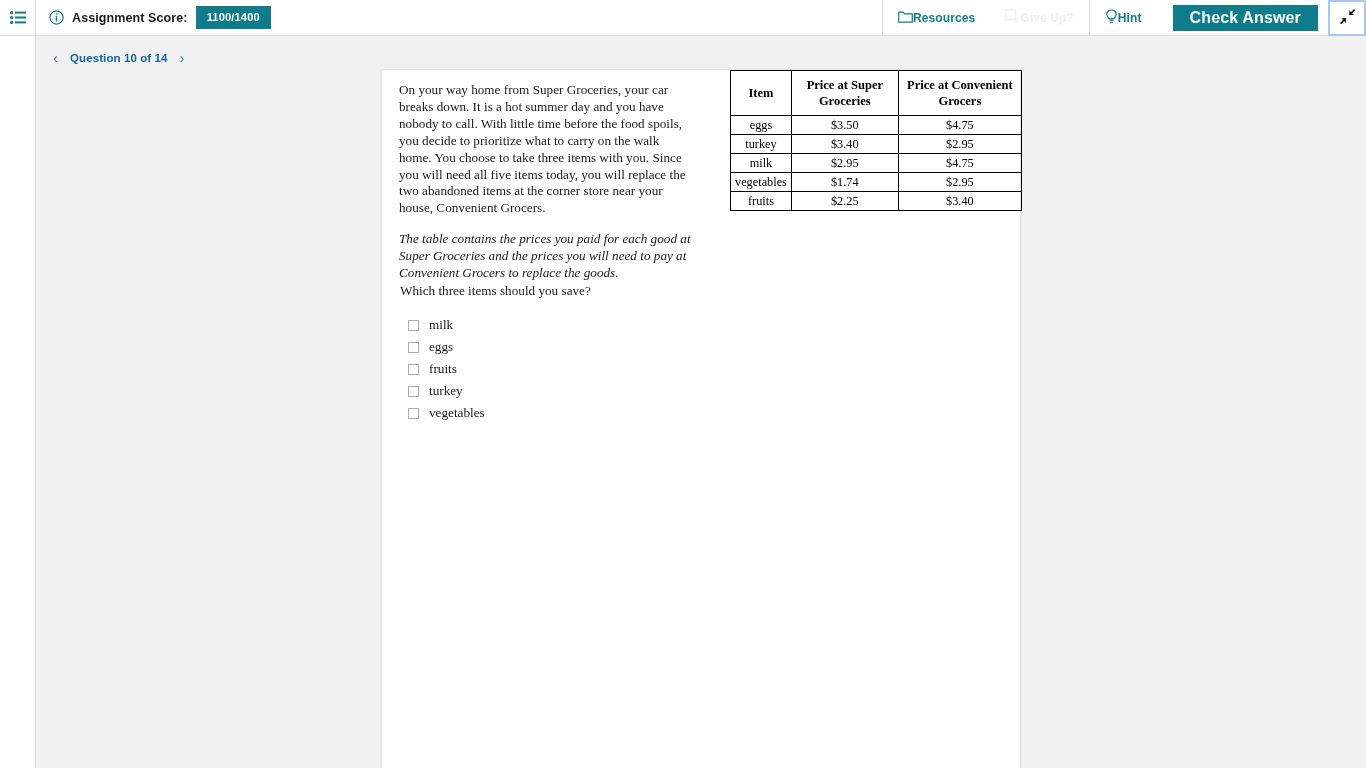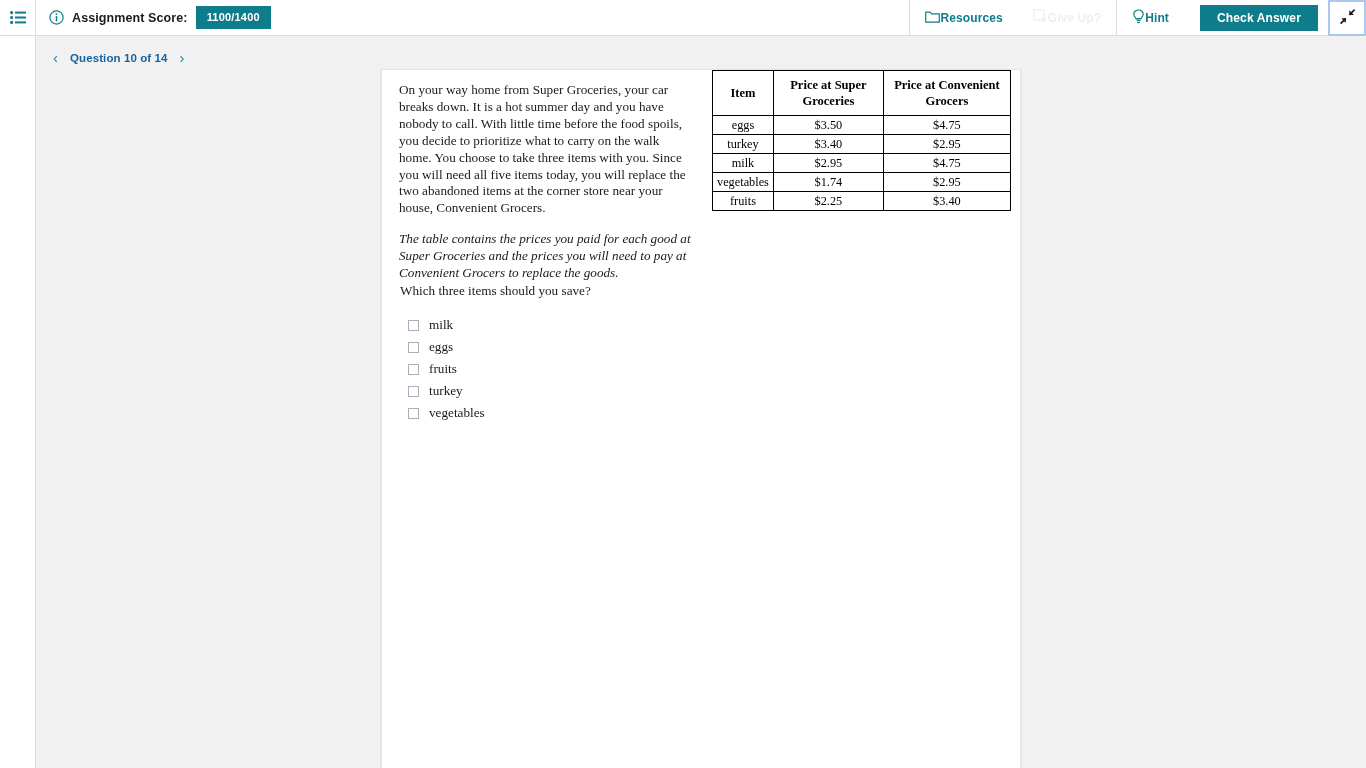--- a/index.html
+++ b/index.html
@@ -57,21 +57,21 @@
     display: flex; align-items: center; gap: 0;
     padding: 0 15px; height: 100%;
     cursor: pointer;
     font-size: 12px; font-weight: 600; color: #0f7c8c;
     letter-spacing: .1px; white-space: nowrap;
   }
   .tb-item.disabled { color: #efefef; cursor: default; }
 
   #check-answer-btn {
     background: #0f7c8c; color: #ffffff;
-    font-size: 12px; font-weight: 700;
+    font-size: 16px; font-weight: 700;
     height: 26px; padding: 0 17px;
     display: flex; align-items: center; justify-content: center;
     margin: 0 10px 0 16px;
     border: none; cursor: pointer; white-space: nowrap;
     font-family: "Liberation Sans", sans-serif;
     letter-spacing: .15px;
   }
   #collapse-cell {
     width: 38px; min-width: 38px; height: 36px;
     display: flex; align-items: center; justify-content: center;
@@ -130,21 +130,21 @@
     font-family: "Liberation Serif", serif;
     font-size: 13.2px;
     line-height: 16.9px;
     color: #1a1a1a;
   }
   #prompt-col p { margin: 0 0 14px 0; }
   #prompt-col p:last-child { margin-bottom: 0; font-style: italic; }
 
   
   #price-table-wrap {
-    position: absolute; left: 330px; top: 0px;
+    position: absolute; left: 348px; top: 0px;
   }
   table.price-table {
     border-collapse: collapse;
     font-family: "Liberation Serif", serif;
     color: #000;
   }
   table.price-table th,
   table.price-table td {
     border: 1px solid #000;
     text-align: center;

